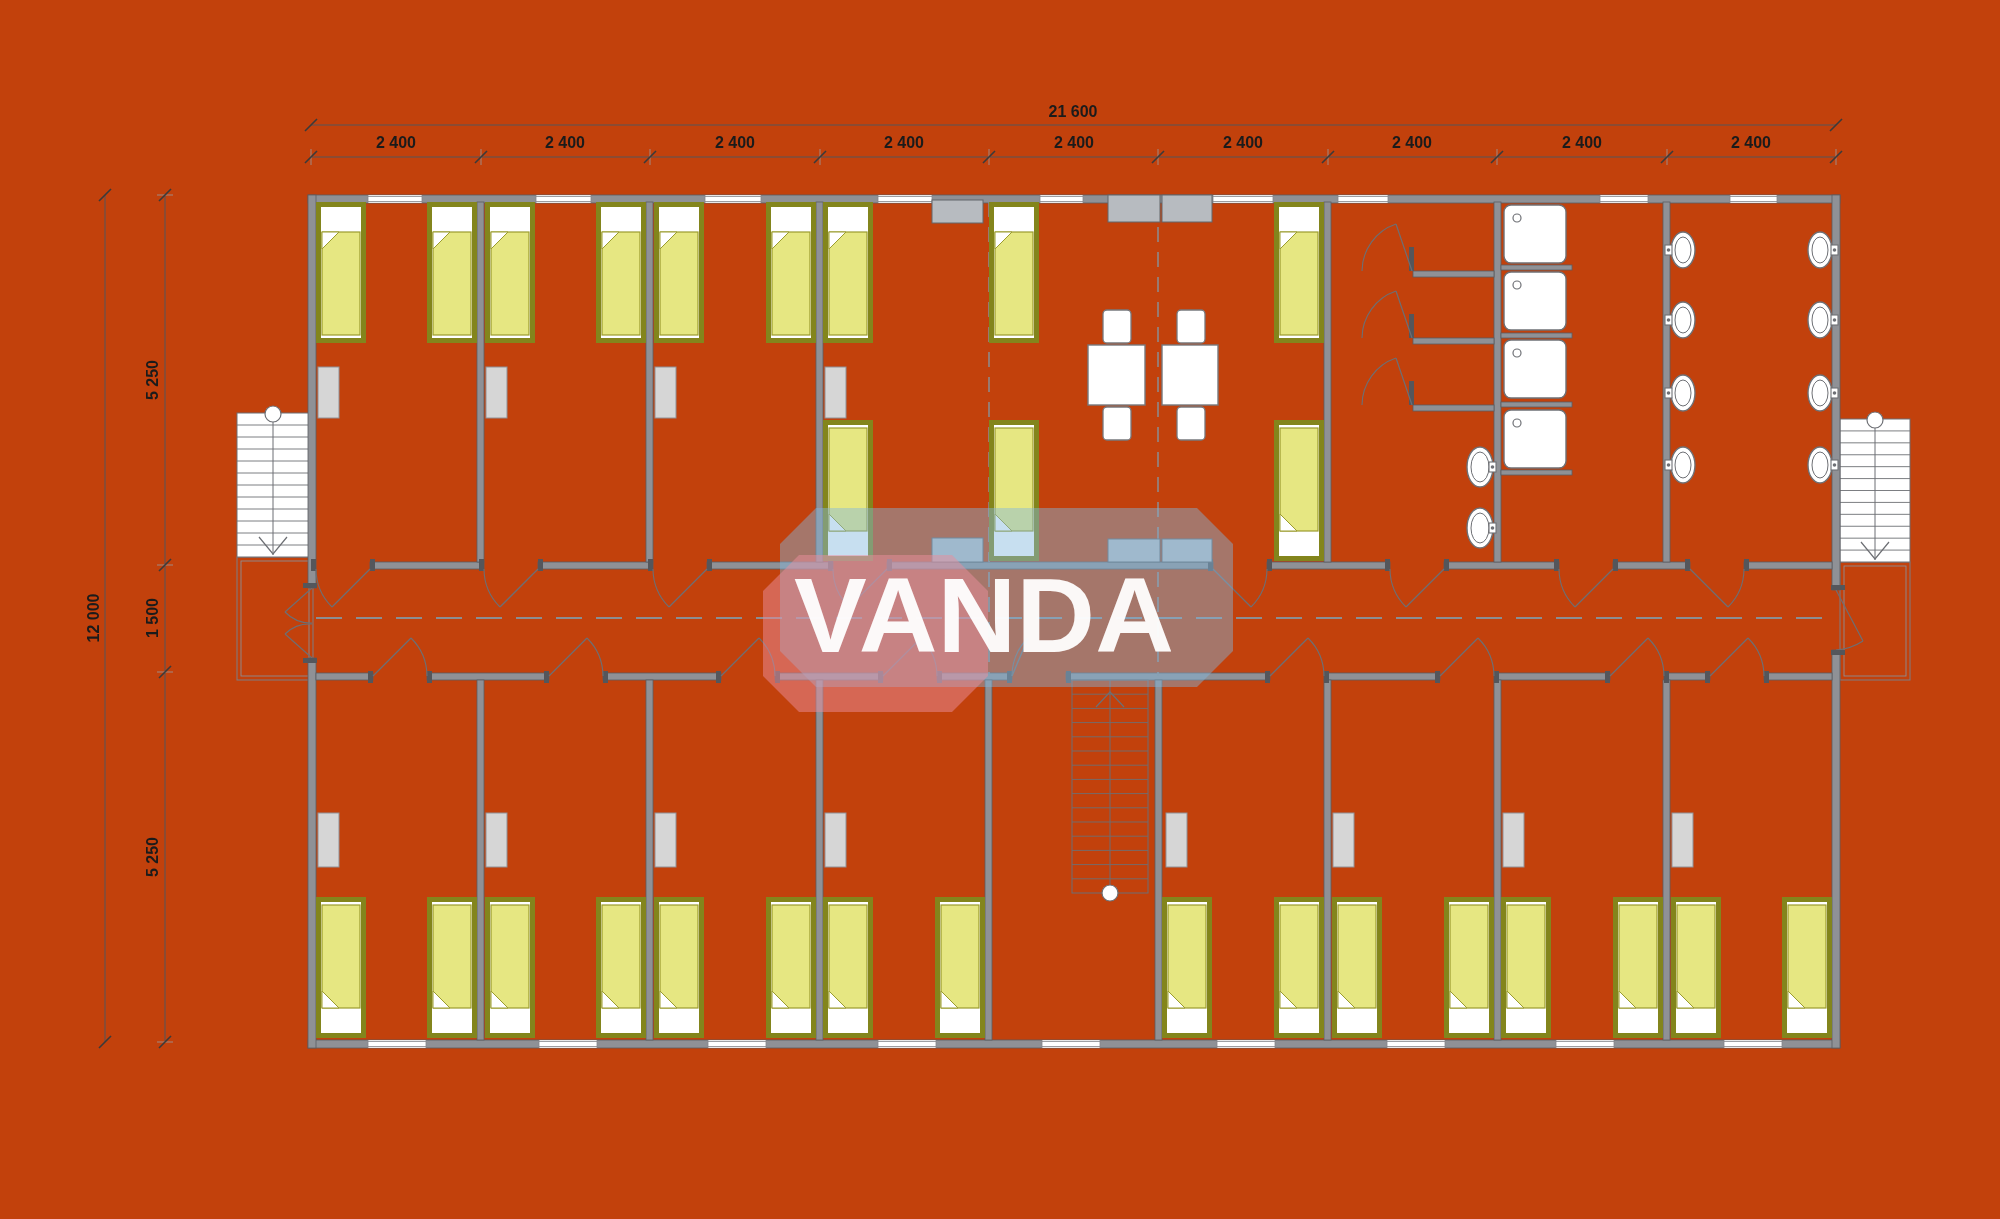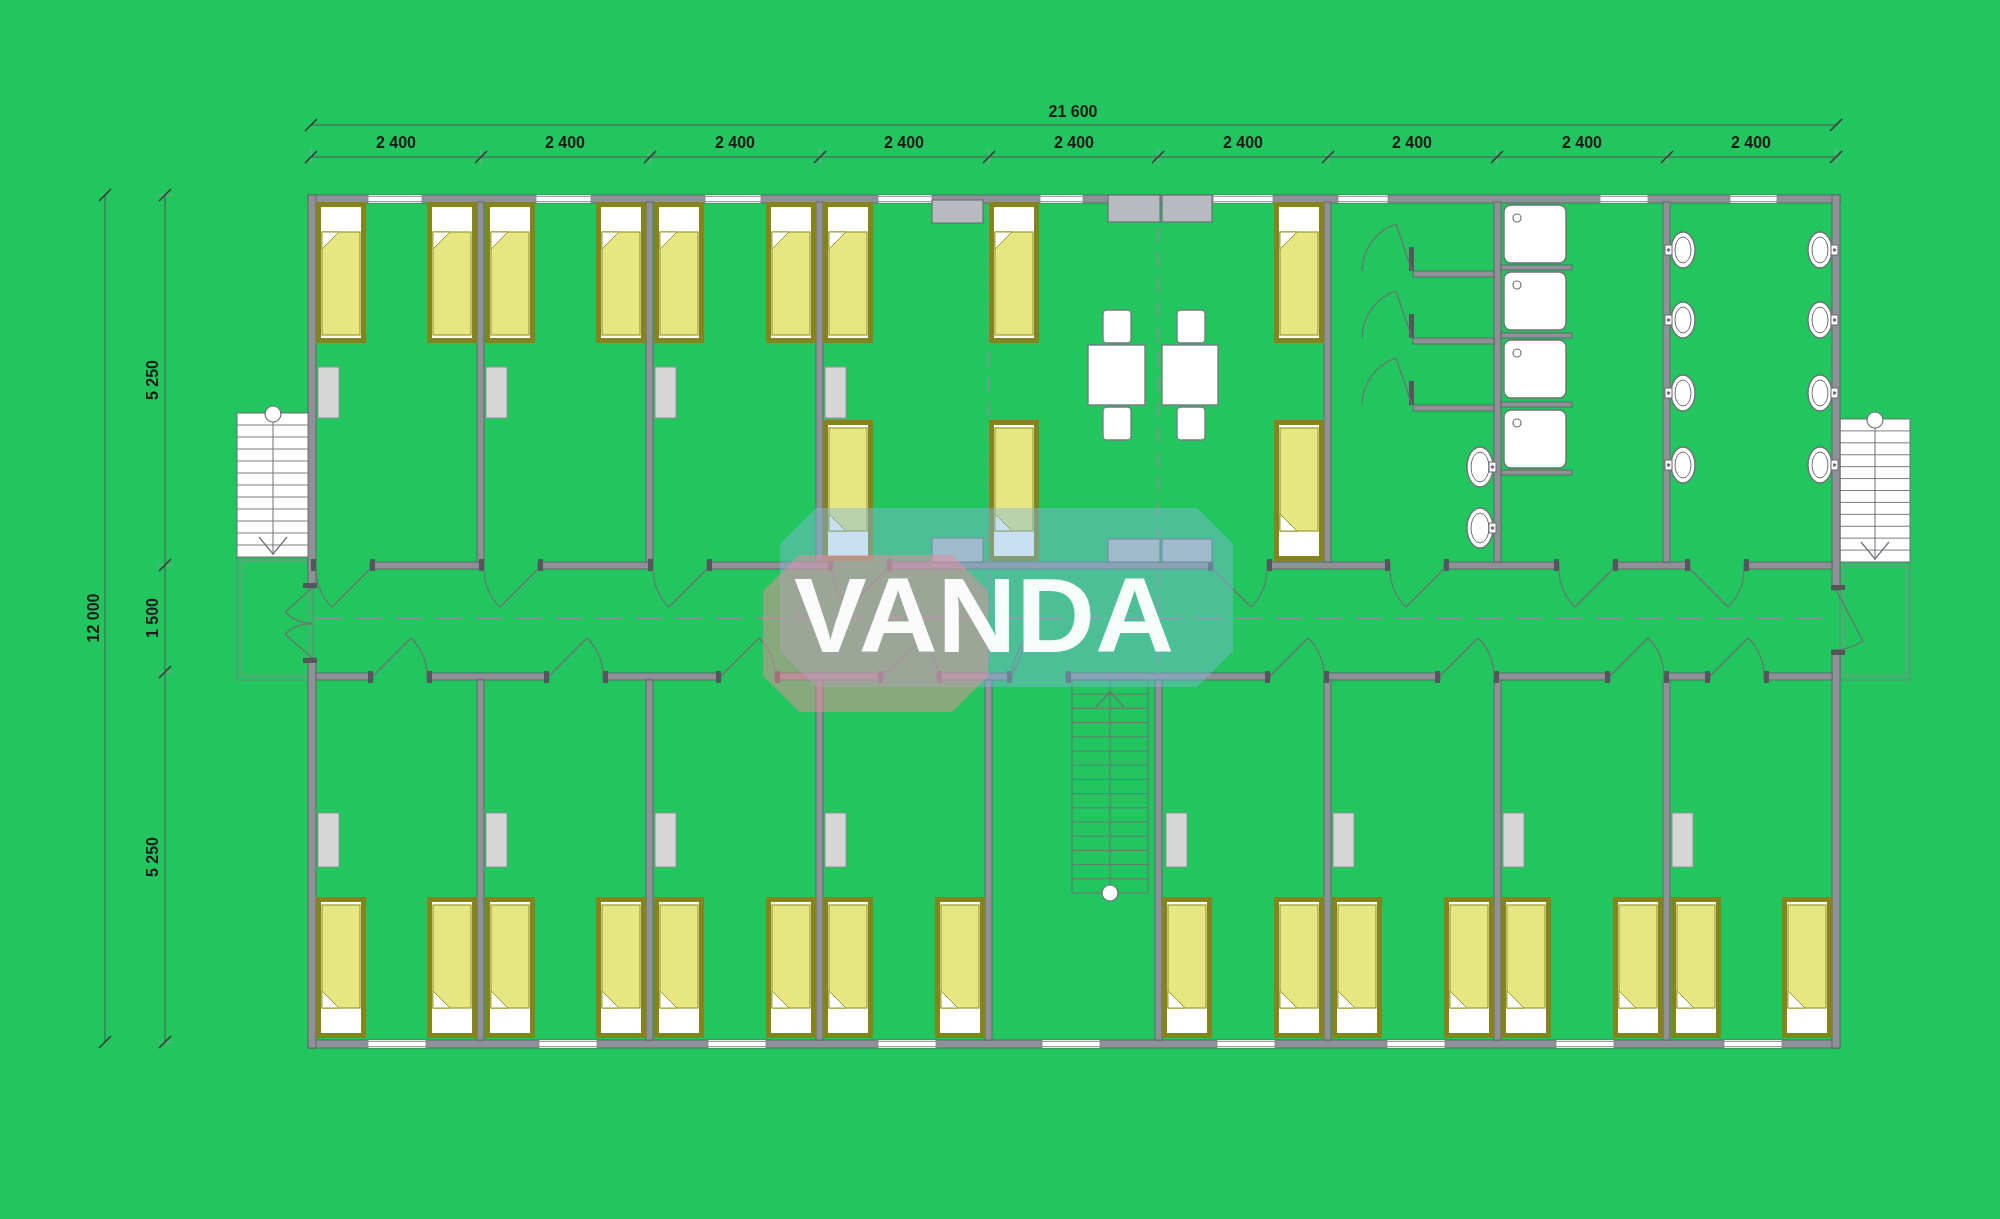--- a/index.html
+++ b/index.html
@@ -1,16 +1,16 @@
 <!DOCTYPE html>
 <html><head>
 <meta charset="utf-8">
 <style>
   html,body{margin:0;padding:0;background:#fff;}
-  .stage{position:relative;width:2000px;height:1219px;background:#22c55e;overflow:hidden;}
+  .stage{position:relative;width:2000px;height:1219px;background:#c2410c;overflow:hidden;}
   svg{display:block;}
   .dim{font-family:"Liberation Sans",sans-serif;font-size:16px;font-weight:bold;fill:#1b1b1b;text-anchor:middle;}
   .logo-text{font-family:"Liberation Sans",sans-serif;font-weight:bold;text-anchor:middle;}
 </style>
 </head>
 <body>
 
 <div class="stage">
   <svg id="plan-svg" width="2000" height="1219" viewBox="0 0 2000 1219">
     <g id="g-dims">

